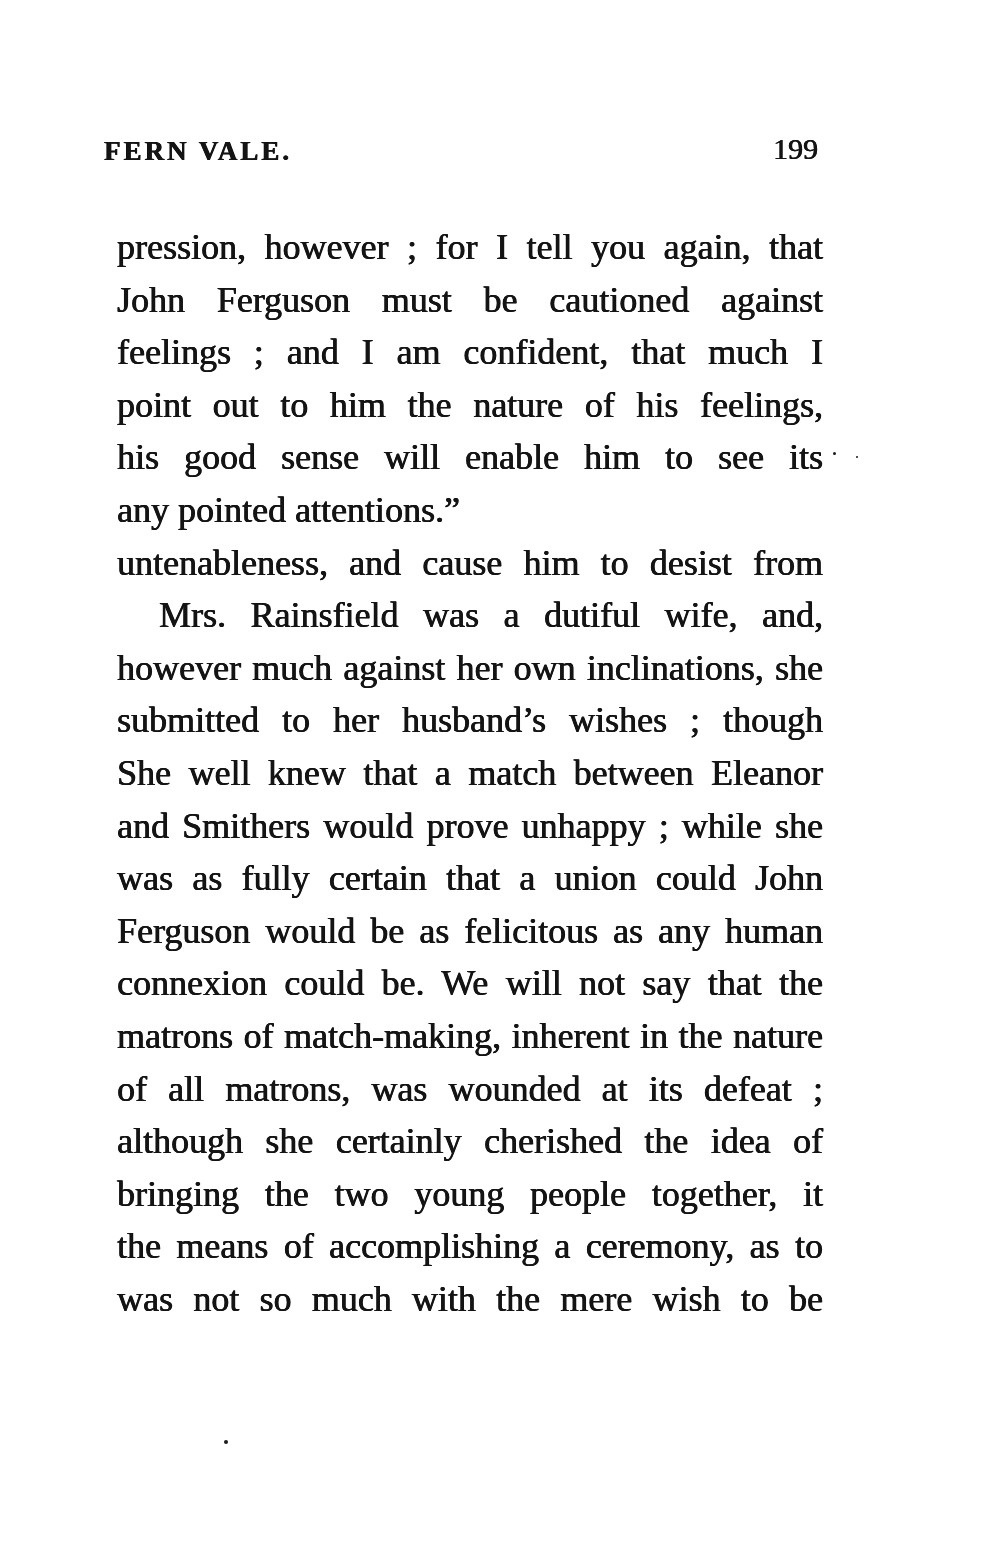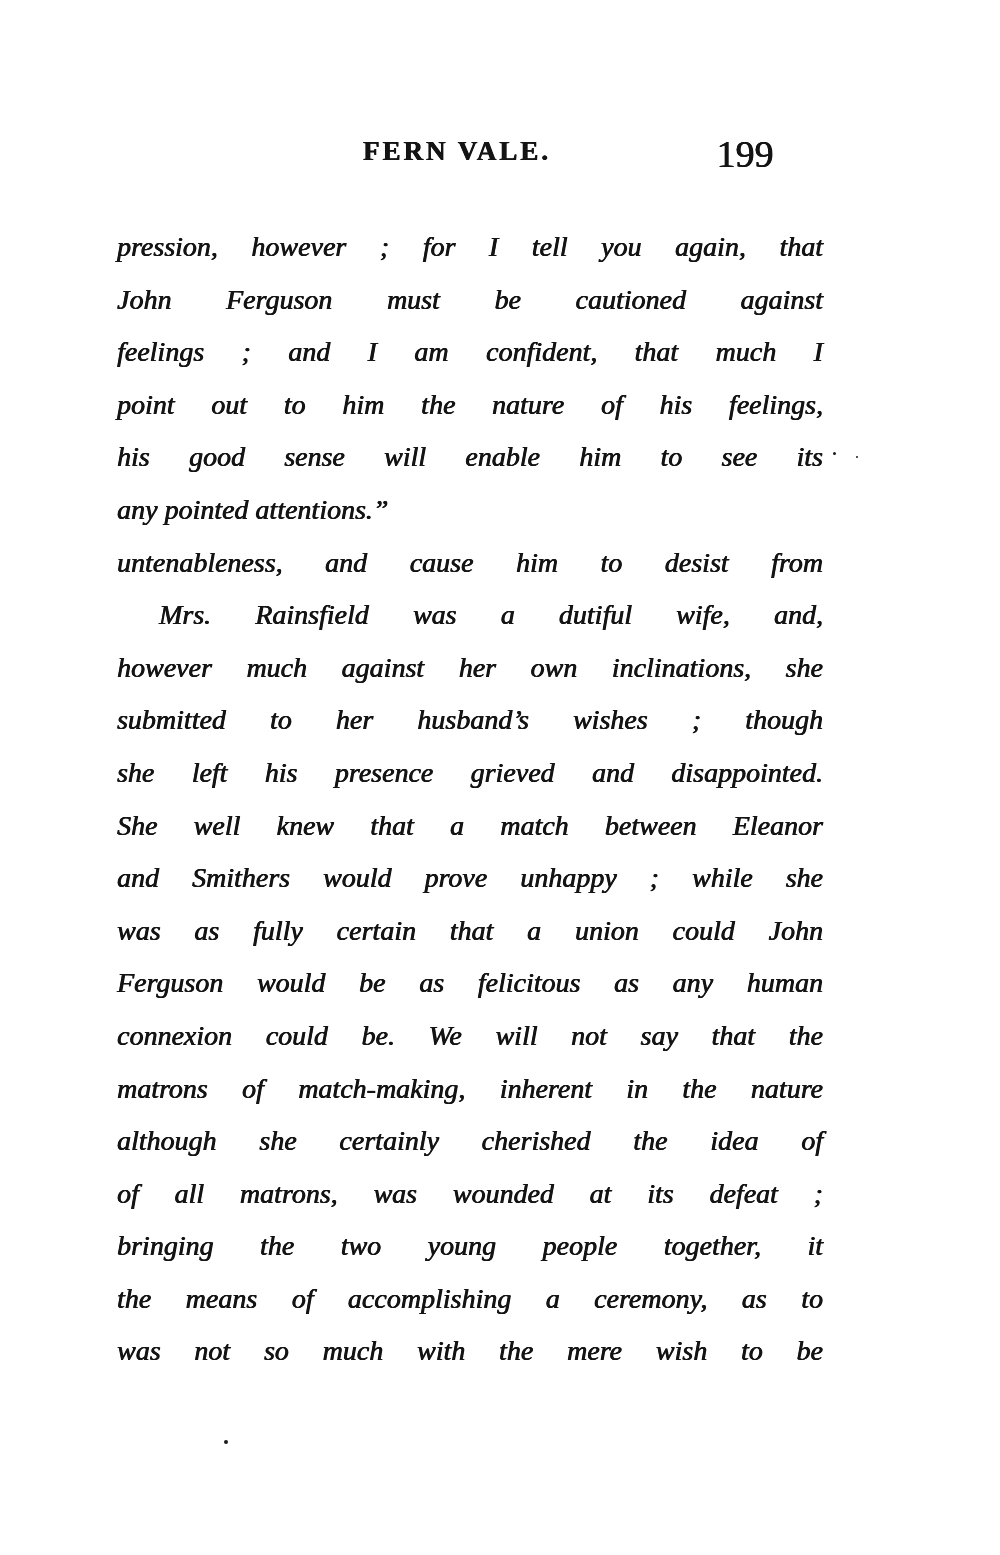--- a/index.html
+++ b/index.html
@@ -16,42 +16,40 @@
     font-family: "Liberation Serif", serif;
     color: #141414;
     
     text-shadow: 0.45px 0 0 currentColor, -0.3px 0 0 currentColor;
   }
   .header-title {
     position: absolute;
     left: 104px;
     top: 136px;
     width: 706px;
-    text-align: center;
     font-weight: bold;
     font-size: 27px;
     letter-spacing: 3px;
     white-space: nowrap;
   }
   .page-number {
     position: absolute;
-    left: 712px;
+    left: 752px;
     top: 132px;
     width: 66px;
-    text-align: center;
-    font-size: 38px;
+    text-align: right;
+    font-size: 30px;
   }
   .text-block {
     position: absolute;
     left: 117px;
     top: 221px;
     width: 706px;
-    font-size: 28px;
+    font-size: 36px;
     line-height: 52.6px;
-    font-style: italic;
   }
   .line {
     text-align: justify;
     text-align-last: justify;
   }
   .line[data-align="left"] {
     text-align-last: left;
   }
   .specks-layer {
     position: absolute;
@@ -78,29 +76,28 @@
   <div class="line">pression, however ; for I tell you again, that</div>
       <div class="line">John Ferguson must be cautioned against</div>
       <div class="line">feelings ; and I am confident, that much I</div>
       <div class="line">point out to him the nature of his feelings,</div>
       <div class="line">his good sense will enable him to see its</div>
       <div class="line" data-align="left">any pointed attentions.”</div>
       <div class="line">untenableness, and cause him to desist from</div>
       <div class="line" style="text-indent: 42px;">Mrs. Rainsfield was a dutiful wife, and,</div>
       <div class="line">however much against her own inclinations, she</div>
       <div class="line">submitted to her husband’s wishes ; though</div>
-      <div class="line">she left his presence grieved and disappointed.</div>
       <div class="line">She well knew that a match between Eleanor</div>
       <div class="line">and Smithers would prove unhappy ; while she</div>
       <div class="line">was as fully certain that a union could John</div>
       <div class="line">Ferguson would be as felicitous as any human</div>
       <div class="line">connexion could be. We will not say that the</div>
       <div class="line">matrons of match-making, inherent in the nature</div>
+      <div class="line">of all matrons, was wounded at its defeat ;</div>
       <div class="line">although she certainly cherished the idea of</div>
-      <div class="line">of all matrons, was wounded at its defeat ;</div>
       <div class="line">bringing the two young people together, it</div>
       <div class="line">the means of accomplishing a ceremony, as to</div>
       <div class="line">was not so much with the mere wish to be</div>
     </div>
 
   <div class="specks-layer">
 
   <div class="speck" style="left: 224px; top: 1440px; height: 4px; width: 4px;"></div>
       <div class="speck" style="left: 833px; top: 452px; height: 3px; width: 3px;"></div>
       <div class="speck" style="left: 856px; top: 456px; height: 2px; width: 2px;"></div>

